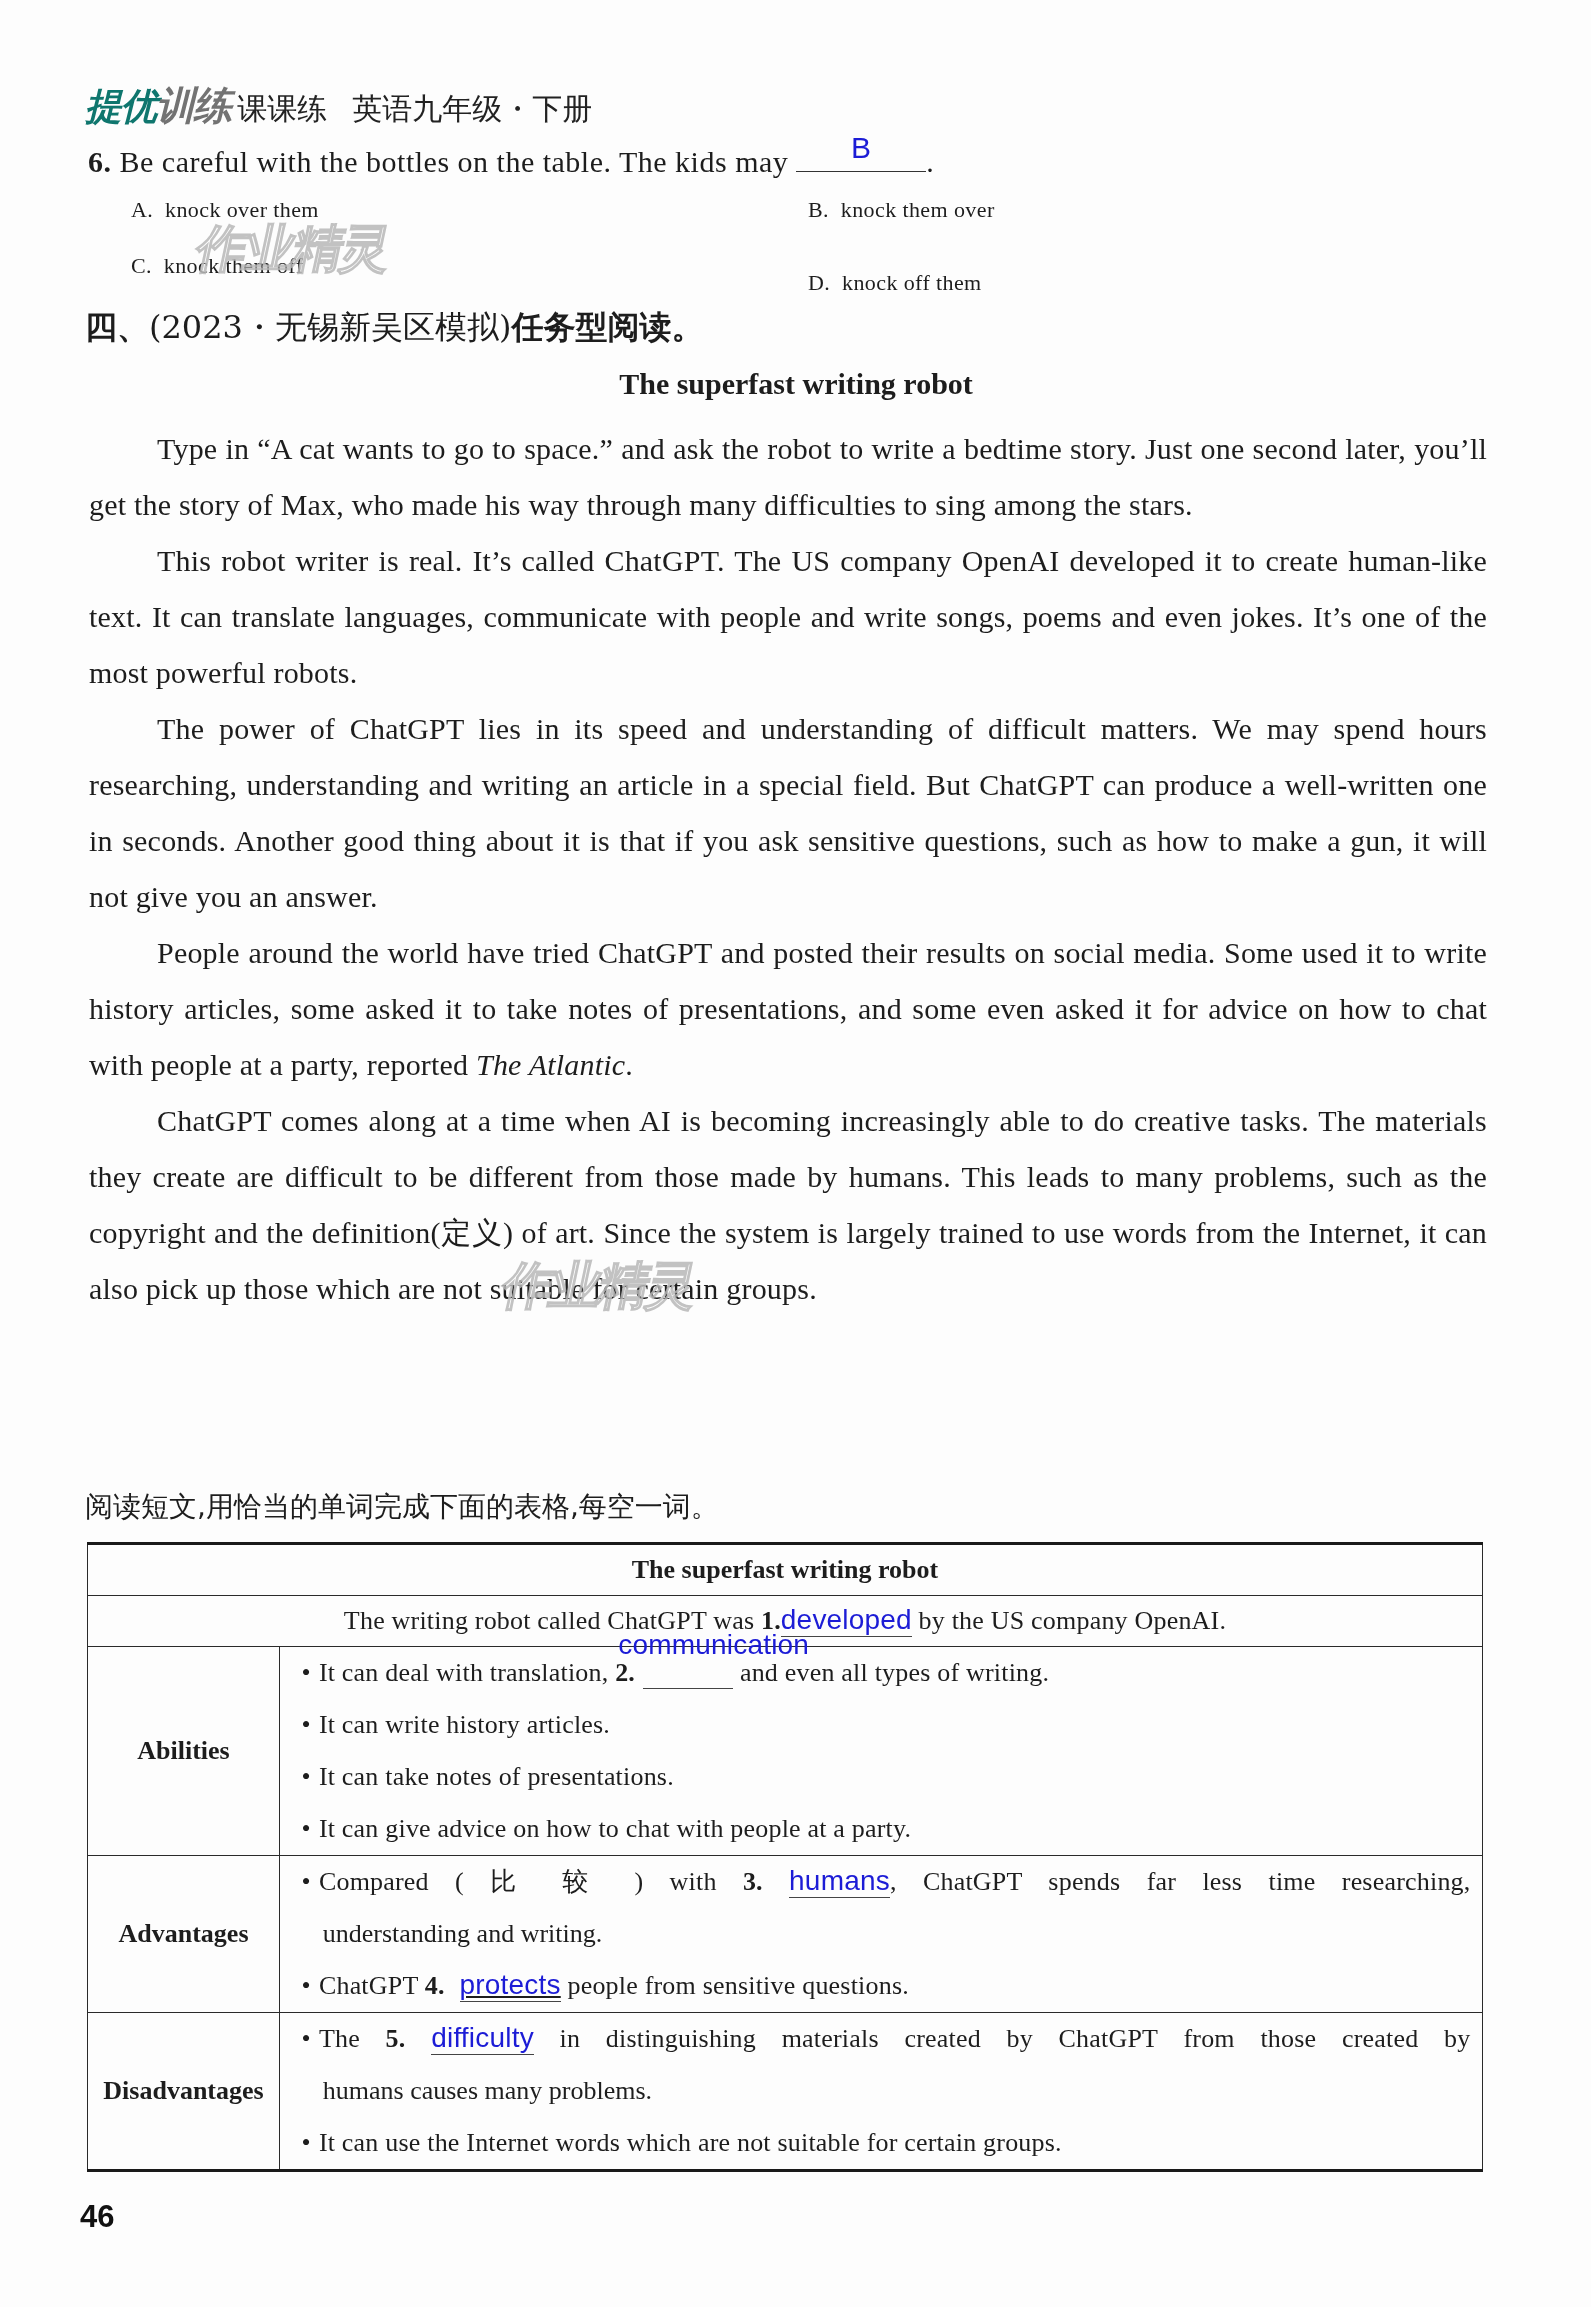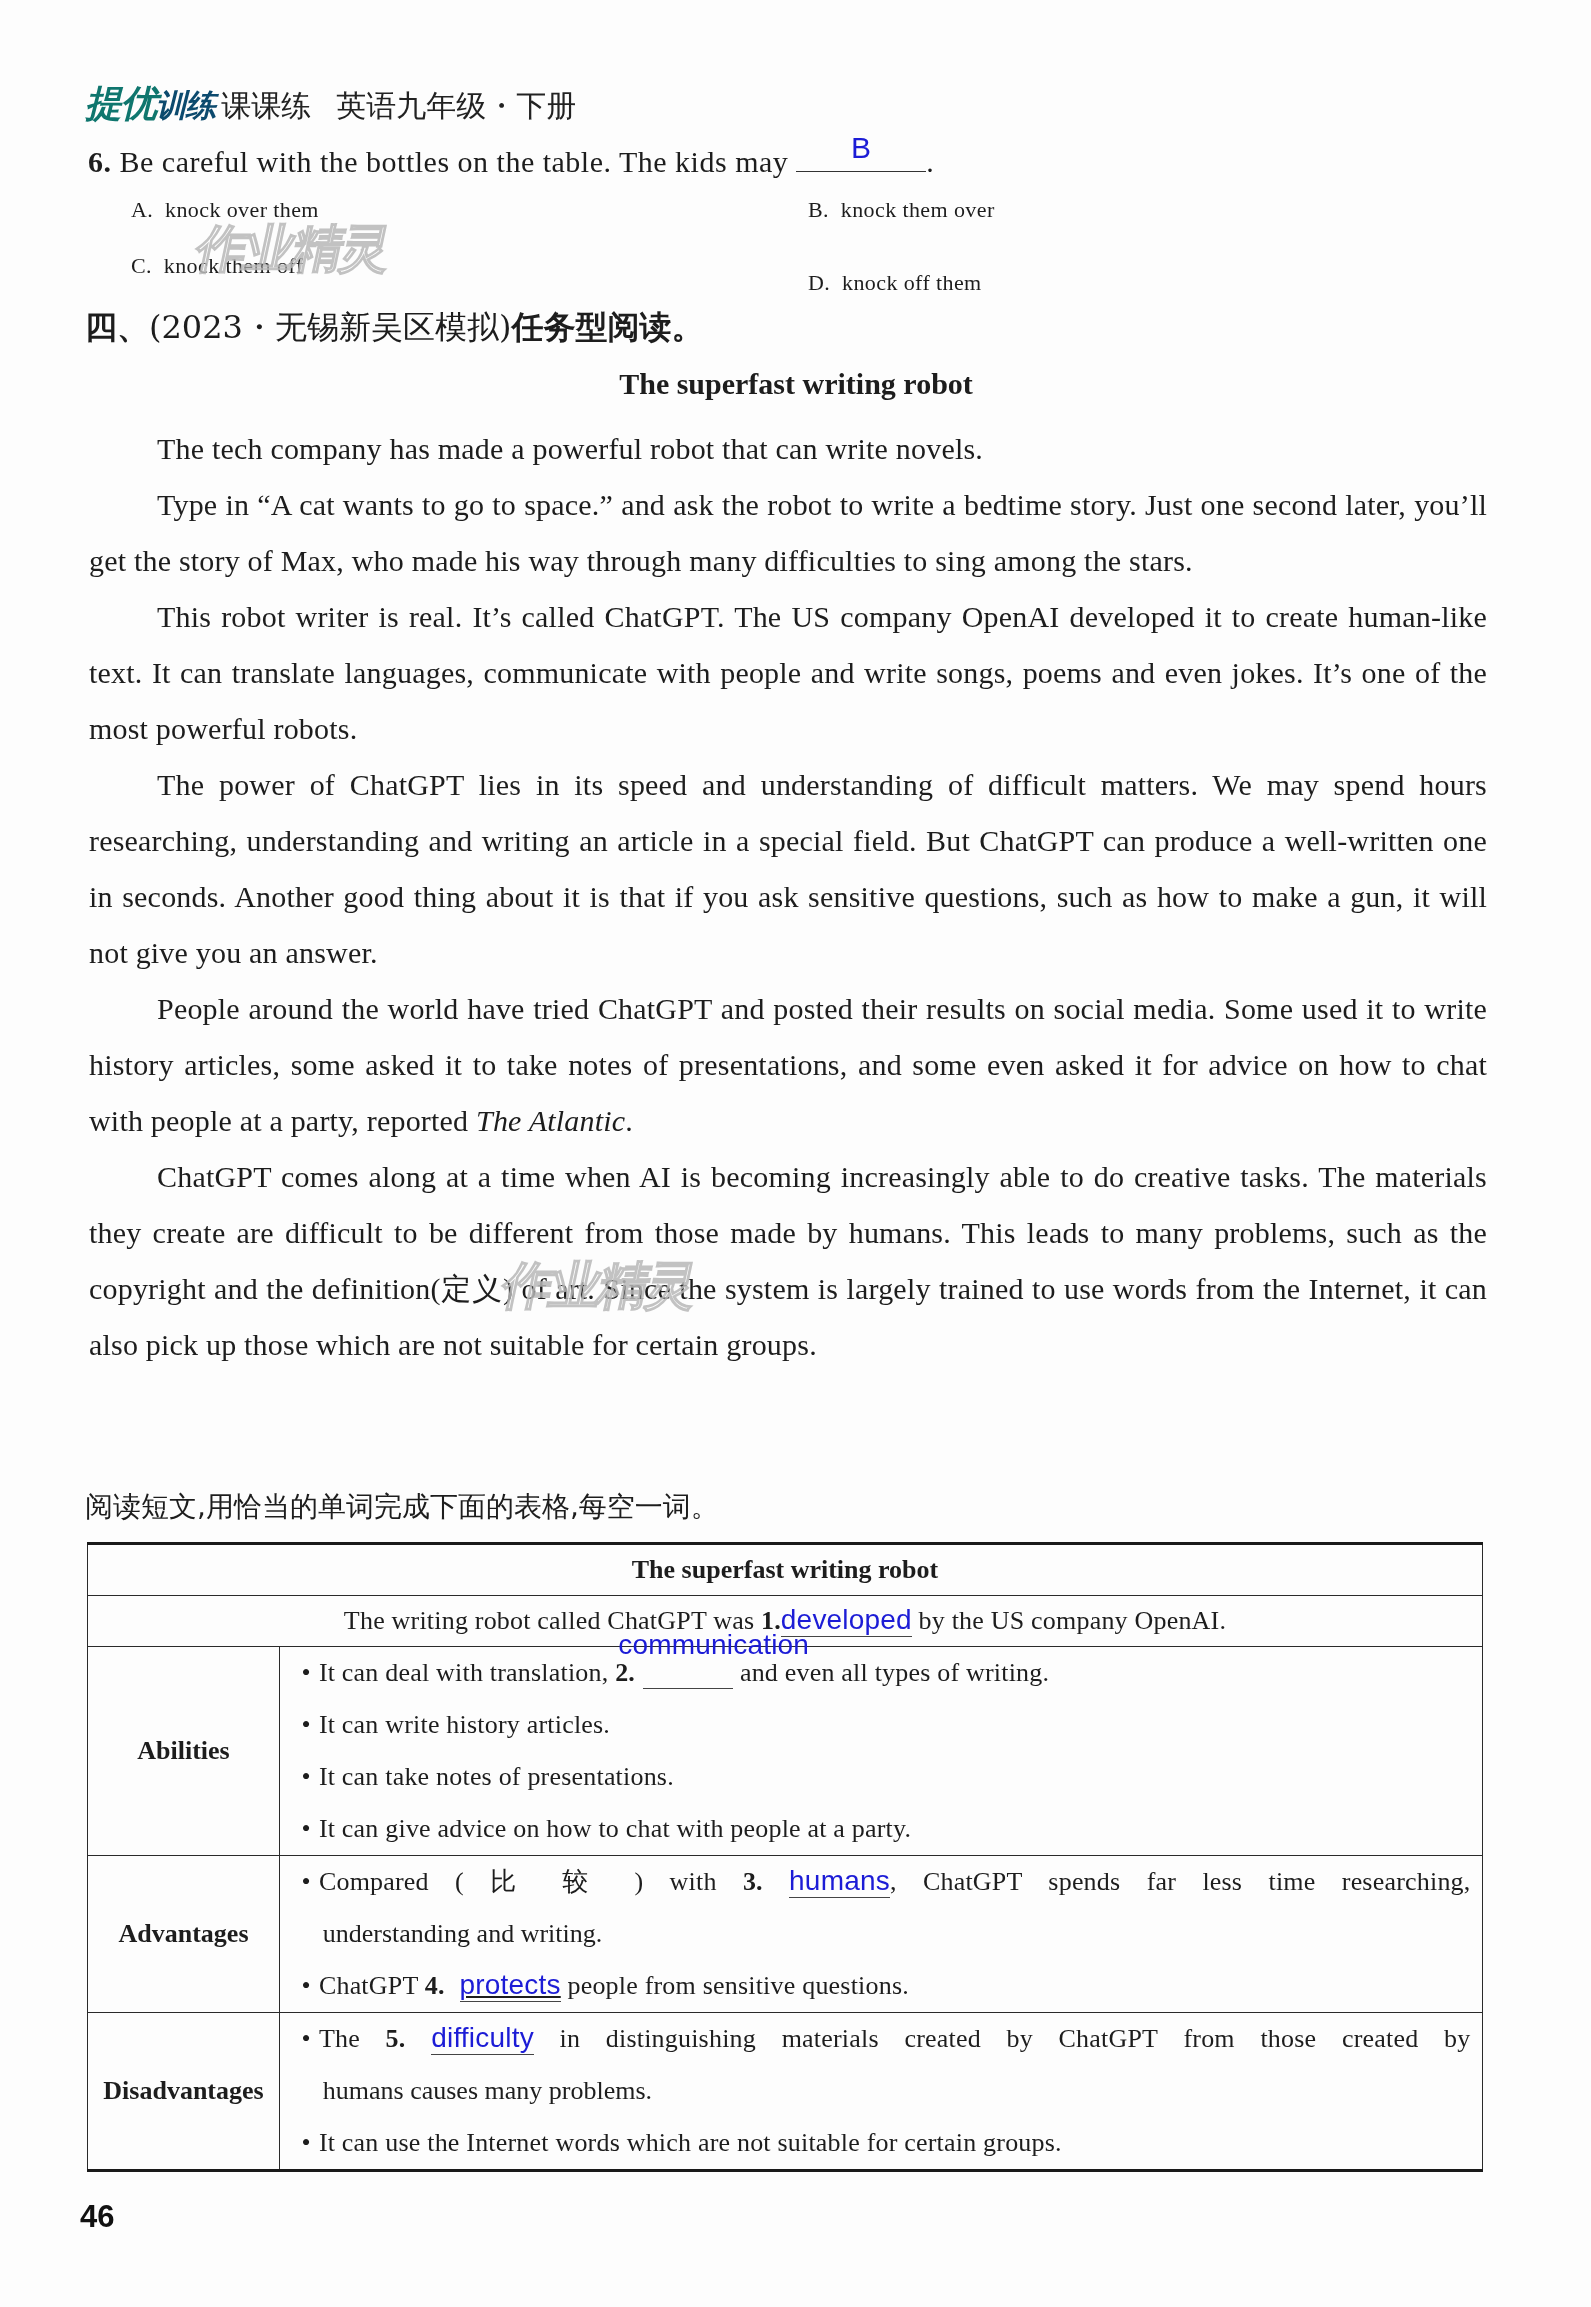--- a/index.html
+++ b/index.html
@@ -3,21 +3,21 @@
   <meta charset="utf-8">
   <style>
     html, body { margin:0; padding:0; }
     body {
       width:1592px; height:2307px; background:#fdfdfd; position:relative; overflow:hidden;
       font-family:"Liberation Serif","DejaVu Serif",serif; color:#1d1d1d;
     }
     .abs { position:absolute; }
     .header { left:85px; top:79px; height:46px; display:flex; align-items:baseline; white-space:nowrap; }
     .logo-a { font-family:Liberation Serif, serif; font-weight:bold; font-style:italic; font-size:37px; color:#0f766e; letter-spacing:-1.6px; }
-    .logo-b { font-family:"DejaVu Sans",sans-serif; font-weight:bold; font-style:italic; font-size:31px; color:#0c4a6e; letter-spacing:-1.6px; margin-right:6.6px;}
+    .logo-b { font-family:"DejaVu Sans",sans-serif; font-weight:bold; font-style:italic; font-size:39px; color:#737373; letter-spacing:-1.6px; margin-right:6.6px;}
     .hdr-text { font-family:Liberation Serif, serif; font-size:30px; color:#222; }
     .hdr-gap { display:inline-block; width:25px; }
     .q-line { font-size:30px; letter-spacing:0.5px; white-space:nowrap; }
     .blank { display:inline-block; width:130px; border-bottom:1.6px solid #333; text-align:center; position:relative; height:30px; vertical-align:baseline;}
     .ans { color:#1c1cd6; font-family:"Liberation Sans",sans-serif; }
     .blank .ans { position:absolute; left:0; right:0; top:-10px; font-size:30px; }
     .opt { font-size:22px; letter-spacing:0.4px; white-space:nowrap; }
     .section { left:85px; top:306px; font-size:32px; white-space:nowrap; font-family:"DejaVu Sans",sans-serif; }
     .section .src { font-family:"DejaVu Serif",serif; font-weight:normal; }
     .section b { font-weight:bold; }
@@ -78,21 +78,20 @@
 
 <div class="abs watermark" style="left:197px; top:215px;">作业精灵</div>
 
 <div class="abs section">
   <b>四、</b><span class="src">(2023・无锡新吴区模拟)</span><b>任务型阅读。</b>
 </div>
 
 <div class="abs title">The superfast writing robot</div>
 
 <div class="abs passage">
-  <p>The tech company has made a powerful robot that can write novels.</p>
   <p>Type in “A cat wants to go to space.” and ask the robot to write a bedtime story.  Just one second later, you’ll get the story of Max, who made his way through many difficulties to sing among the stars.</p>
   <p>This robot writer is real.  It’s called ChatGPT.  The US company OpenAI developed it to create human-like text.  It can translate languages, communicate with people and write songs, poems and even jokes.  It’s one of the most powerful robots.</p>
   <p>The power of ChatGPT lies in its speed and understanding of difficult matters.  We may spend hours researching, understanding and writing an article in a special field.  But ChatGPT can produce a well-written one in seconds.  Another good thing about it is that if you ask sensitive questions, such as how to make a gun, it will not give you an answer.</p>
   <p><span>People around the world have tried ChatGPT and posted their results on social media.  Some used it to write history articles, some asked it to take notes of presentations, and some even asked it for advice on how to chat with people at a party, reported </span><i>The Atlantic</i><span>.</span></p>
   <p>ChatGPT comes along at a time when AI is becoming increasingly able to do creative tasks.  The materials they create are difficult to be different from those made by humans.  This leads to many problems, such as the copyright and the definition(定义) of art.  Since the system is largely trained to use words from the Internet, it can also pick up those which are not suitable for certain groups.</p>
 </div>
 
 <div class="abs watermark" style="left:503px; top:1252px;">作业精灵</div>
 
 <div class="abs instr">阅读短文,用恰当的单词完成下面的表格,每空一词。</div>

